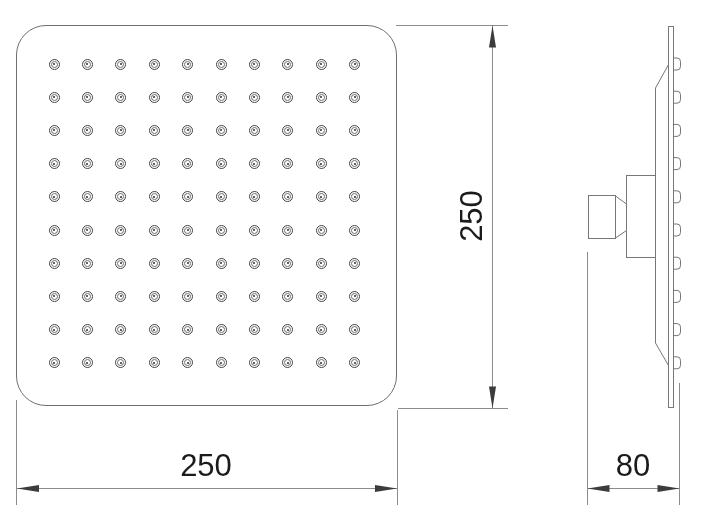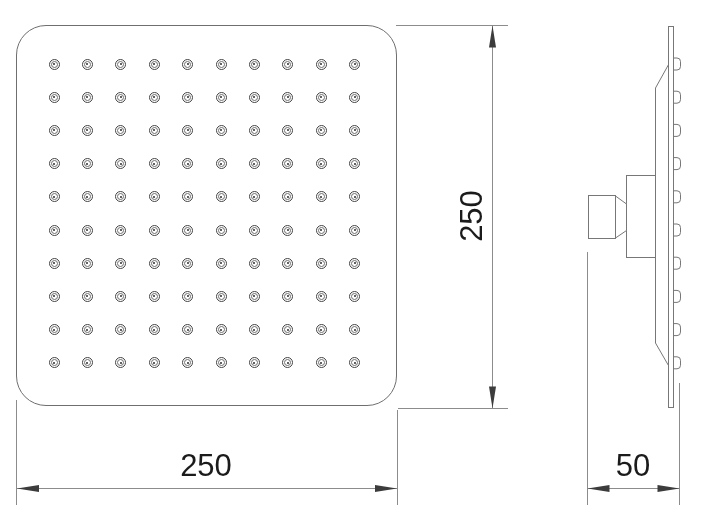--- a/index.html
+++ b/index.html
@@ -215,14 +215,14 @@
       <line class="dim-line" x1="587.5" y1="252" x2="587.5" y2="505"></line>
       <line class="dim-line" x1="679.5" y1="383" x2="679.5" y2="505"></line>
       <line class="dim-line" x1="587.5" y1="488.5" x2="679.5" y2="488.5"></line>
       <polygon class="arrow-head" points="587.5,488.5 609.5,485 609.5,492"></polygon>
       <polygon class="arrow-head" points="679.5,488.5 657.5,485 657.5,492"></polygon>
     </g>
   </svg>
 
   <div class="dim-label" id="dim-width-label">250</div>
   <div class="dim-label" id="dim-height-label">250</div>
-  <div class="dim-label" id="dim-depth-label">50</div>
+  <div class="dim-label" id="dim-depth-label">80</div>
 </div>
 
 </body></html>

